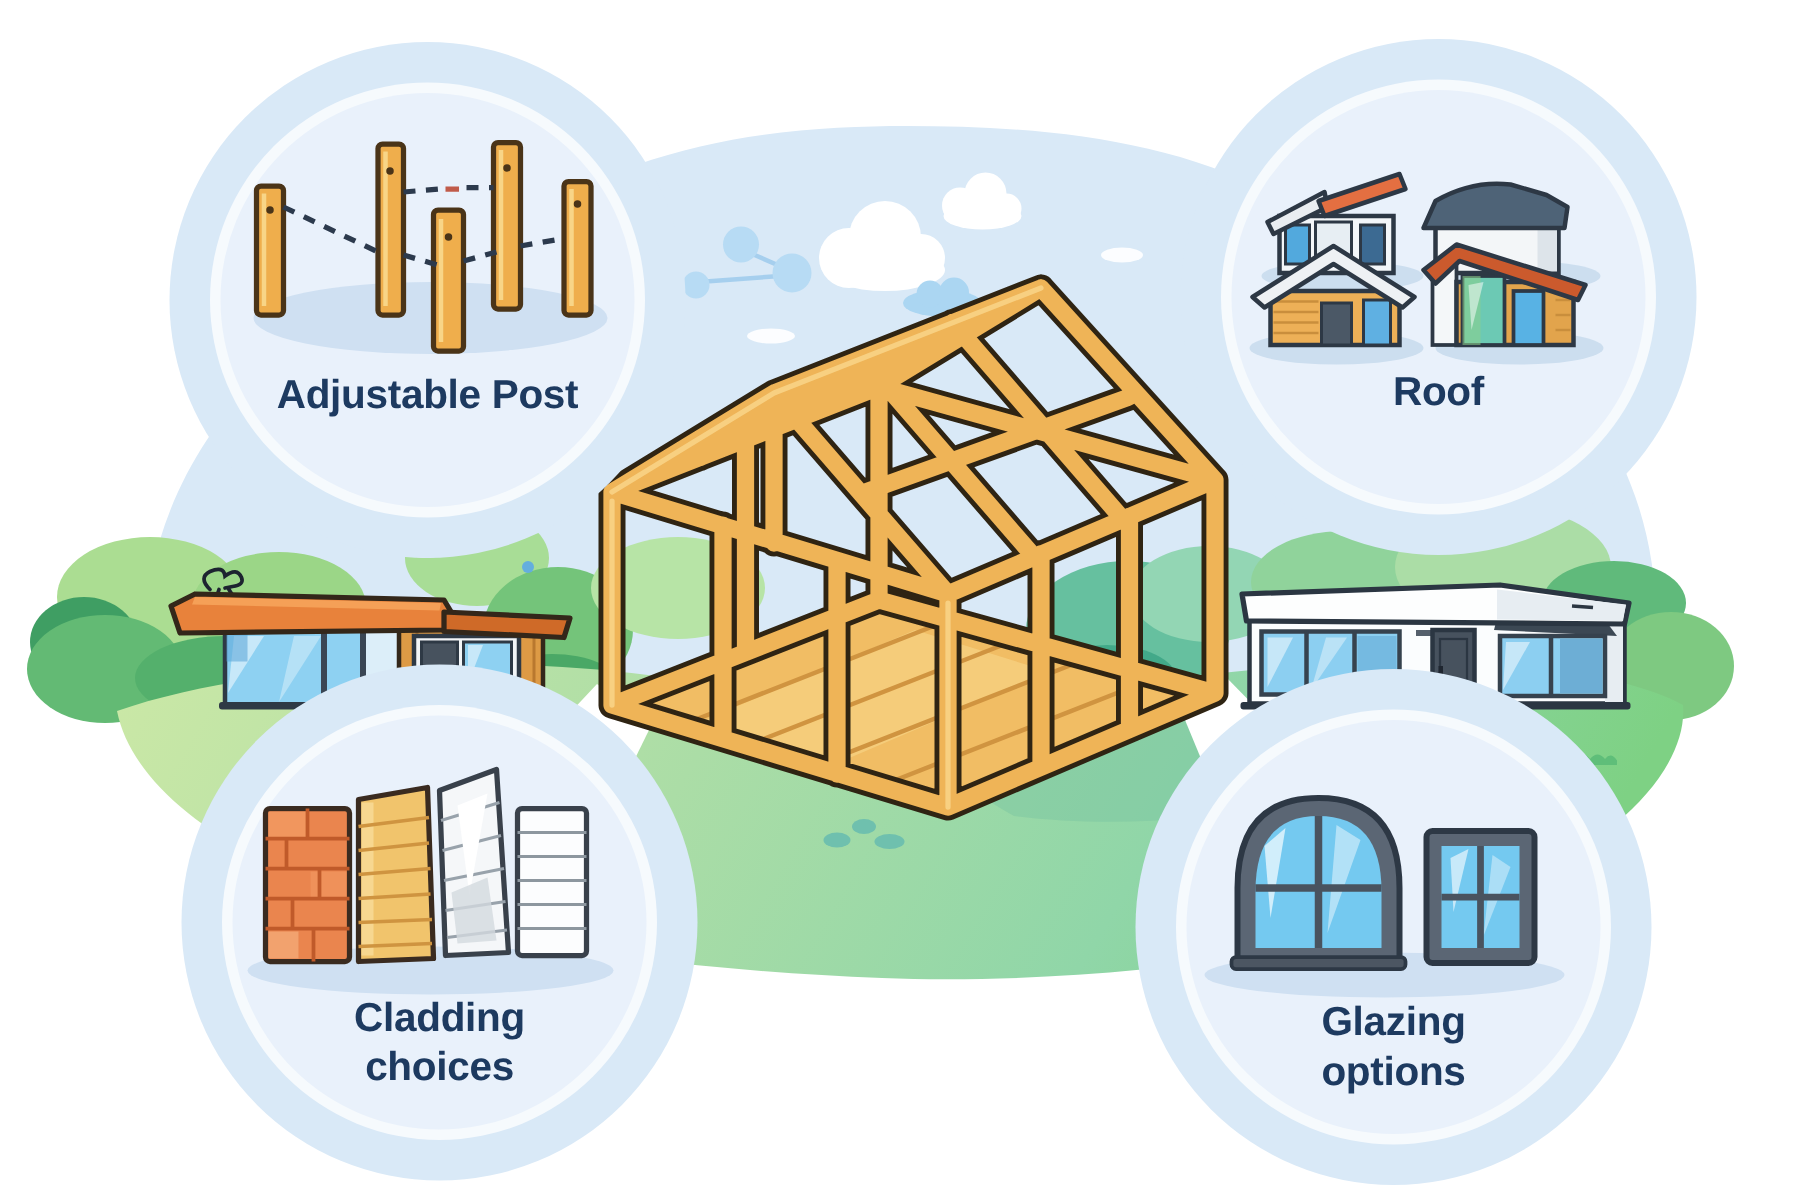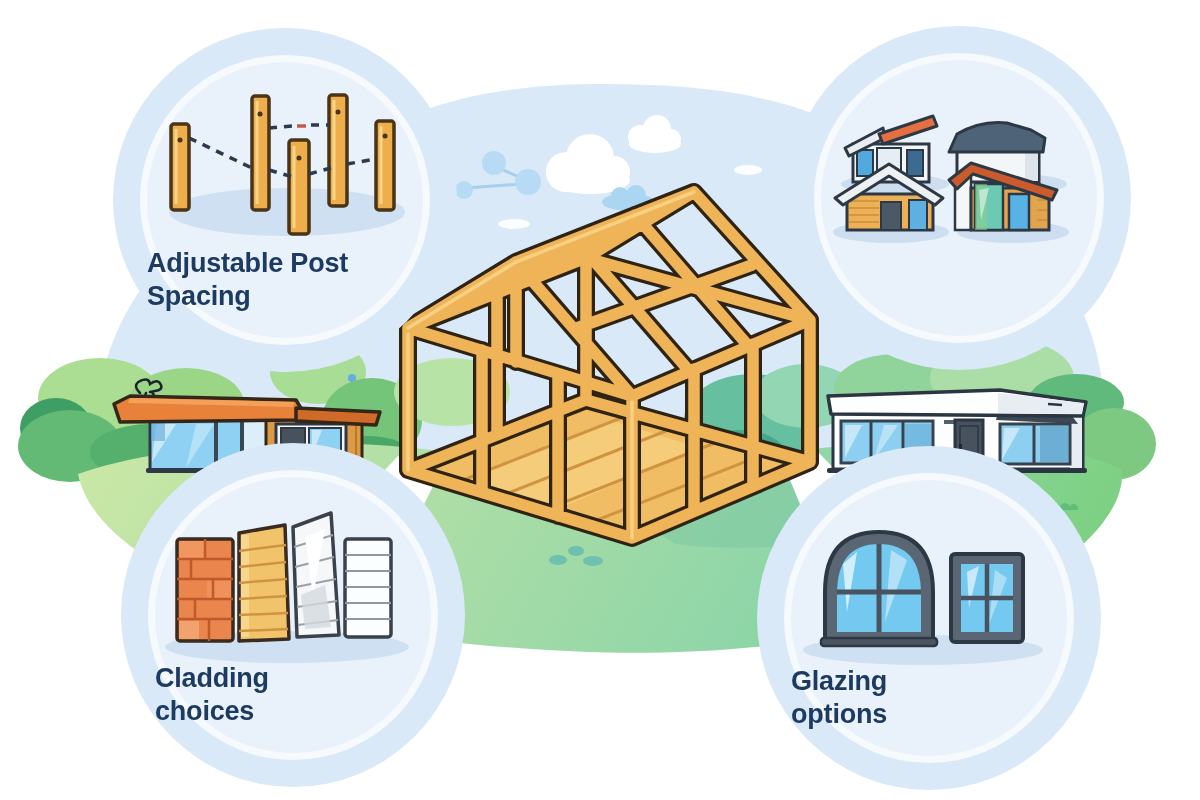--- a/index.html
+++ b/index.html
@@ -3,21 +3,21 @@
 <meta charset="utf-8">
 <style>
   html,body{margin:0;padding:0;background:#ffffff;}
   .stage{position:relative;width:1200px;height:800px;background:#ffffff;overflow:hidden;
          font-family:"Liberation Sans",sans-serif;}
   .scene{position:absolute;inset:0;}
   .callout{position:absolute;width:276px;height:276px;border-radius:50%;
            background:#e9f1fb;
            box-shadow:0 0 0 7px rgba(255,255,255,.75), 0 0 0 34px #d9e9f7;}
   .callout .icon{position:absolute;left:0;top:0;width:276px;height:276px;}
-  .callout .label{position:absolute;left:0;top:67%;width:100%;text-align:left;
+  .callout .label{position:absolute;left:0;top:67%;width:100%;text-align:center;
                   font-weight:bold;font-size:27px;line-height:1.22;color:#1d3a60;
                   letter-spacing:-.2px;}
   .callout .label span{display:block;}
   #c1{left:147px;top:62px;}
   #c2{left:821px;top:60px;}
   #c3{left:155px;top:477px;}
   #c4{left:791px;top:480px;}
 </style>
 </head>
 <body>
@@ -223,21 +223,20 @@
         <path d="M42,76 L105,106"></path>
         <path d="M122,66 L146,64 M164,63 L182,63"></path>
         <path d="M122,108 L146,115"></path>
         <path d="M162,112 L184,106"></path>
         <path d="M200,102 L229,97"></path>
       </g>
       <line x1="150" y1="64" x2="159" y2="64" stroke="#c05b4a" stroke-width="3.5"></line>
     </svg>
     <div class="label">
       <span>Adjustable Post</span>
-      <span>Spacing</span>
     </div>
   </div>
 
   <div class="callout" id="c2">
     <svg class="icon" viewBox="0 0 276 276">
       <g fill="#ccdeef">
         <ellipse cx="74" cy="124" rx="54" ry="10"></ellipse>
           <ellipse cx="196" cy="124" rx="50" ry="10"></ellipse>
         <ellipse cx="70" cy="172" rx="58" ry="11"></ellipse>
           <ellipse cx="192" cy="172" rx="56" ry="11"></ellipse>
@@ -267,20 +266,21 @@
         <rect x="150" y="128" width="78" height="42" fill="#e2a44c" stroke="#2d3845" stroke-width="3"></rect>
         <rect x="154" y="124" width="28" height="46" fill="#6cc9b4" stroke="#2d3845" stroke-width="2.5"></rect>
         <rect x="154" y="124" width="12" height="46" fill="#8ed08a" opacity=".55"></rect>
         <polygon points="158,130 168,128 160,160" fill="#ffffff" opacity=".5"></polygon>
         <rect x="188" y="134" width="20" height="36" fill="#58b2e4" stroke="#2d3845" stroke-width="2.5"></rect>
         <path d="M216,140 H226 M216,150 H226 M216,160 H226" stroke="#c98e3c" stroke-width="1.6"></path>
         <polygon points="128,120 150,103 236,130 231,140 152,114 136,129" fill="#cb5a2d" stroke="#2d3845" stroke-width="3" stroke-linejoin="round"></polygon>
       </g>
     </svg>
     <div class="label">
+      <span>Roof</span>
     </div>
   </div>
 
   <div class="callout" id="c3">
     <svg class="icon" viewBox="0 0 276 276">
       <ellipse cx="132" cy="170" rx="122" ry="16" fill="#cfe0f2"></ellipse>
       <g>
         <rect x="22" y="62" width="56" height="102" rx="3" fill="#ea854e" stroke="#3a2b20" stroke-width="3.5"></rect>
         <rect x="24" y="64" width="26" height="17" fill="#f29a63" opacity=".8"></rect>
         <rect x="52" y="104" width="24" height="17" fill="#f29a63" opacity=".6"></rect>

